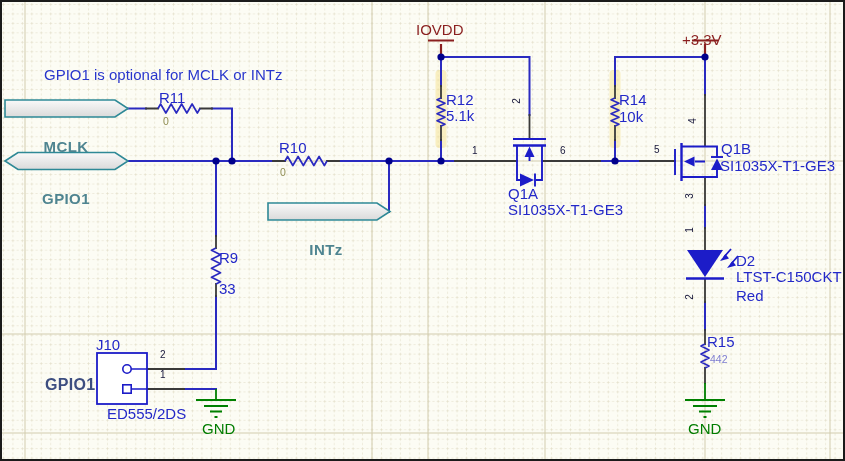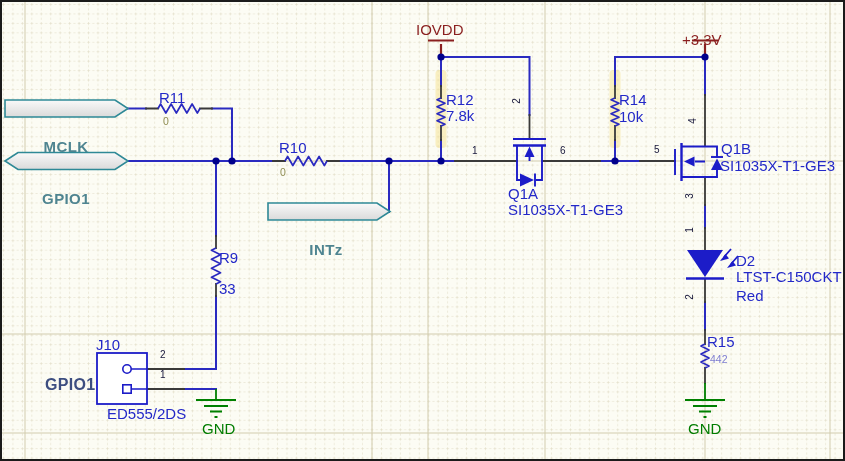--- a/index.html
+++ b/index.html
@@ -163,20 +163,21 @@
       <circle cx="216" cy="161" r="3.6"></circle>
         <circle cx="232" cy="161" r="3.6"></circle>
       <circle cx="389" cy="161" r="3.6"></circle>
         <circle cx="441" cy="161" r="3.6"></circle>
       <circle cx="615" cy="161" r="3.6"></circle>
         <circle cx="441" cy="57" r="3.6"></circle>
       <circle cx="705" cy="57" r="3.6"></circle>
     </g>
   </svg>
 
+  <div class="lbl" style="left:44px;top:67px;color:#2936cc">GPIO1 is optional for MCLK or INTz</div>
 
   <div class="lbl teal center" style="left:66px;top:108.5px">MCLK</div>
   <div class="lbl teal center" style="left:66px;top:161px">GPIO1</div>
   <div class="lbl teal center" style="left:326px;top:211.5px">INTz</div>
 
   <div class="lbl maroon" style="left:416px;top:22px">IOVDD</div>
   <div class="lbl maroon" style="left:682px;top:32px">+3.3V</div>
 
   <div class="lbl green" style="left:202px;top:421px">GND</div>
   <div class="lbl green" style="left:688px;top:421px">GND</div>
@@ -184,21 +185,21 @@
   <div class="lbl" style="left:159px;top:90px">R11</div>
   <div class="lbl olive" style="left:163px;top:116px">0</div>
 
   <div class="lbl" style="left:279px;top:140px">R10</div>
   <div class="lbl olive" style="left:280px;top:167px">0</div>
 
   <div class="lbl" style="left:219px;top:250px">R9</div>
   <div class="lbl" style="left:219px;top:281px">33</div>
 
   <div class="lbl" style="left:446px;top:92px">R12</div>
-  <div class="lbl" style="left:446px;top:108px">7.8k</div>
+  <div class="lbl" style="left:446px;top:108px">5.1k</div>
 
   <div class="lbl" style="left:619px;top:92px">R14</div>
   <div class="lbl" style="left:619px;top:109px">10k</div>
 
   <div class="lbl" style="left:707px;top:334px">R15</div>
   <div class="lbl faded" style="left:710px;top:354px">442</div>
 
   <div class="lbl" style="left:508px;top:186px">Q1A</div>
   <div class="lbl" style="left:508px;top:202px">SI1035X-T1-GE3</div>
 

